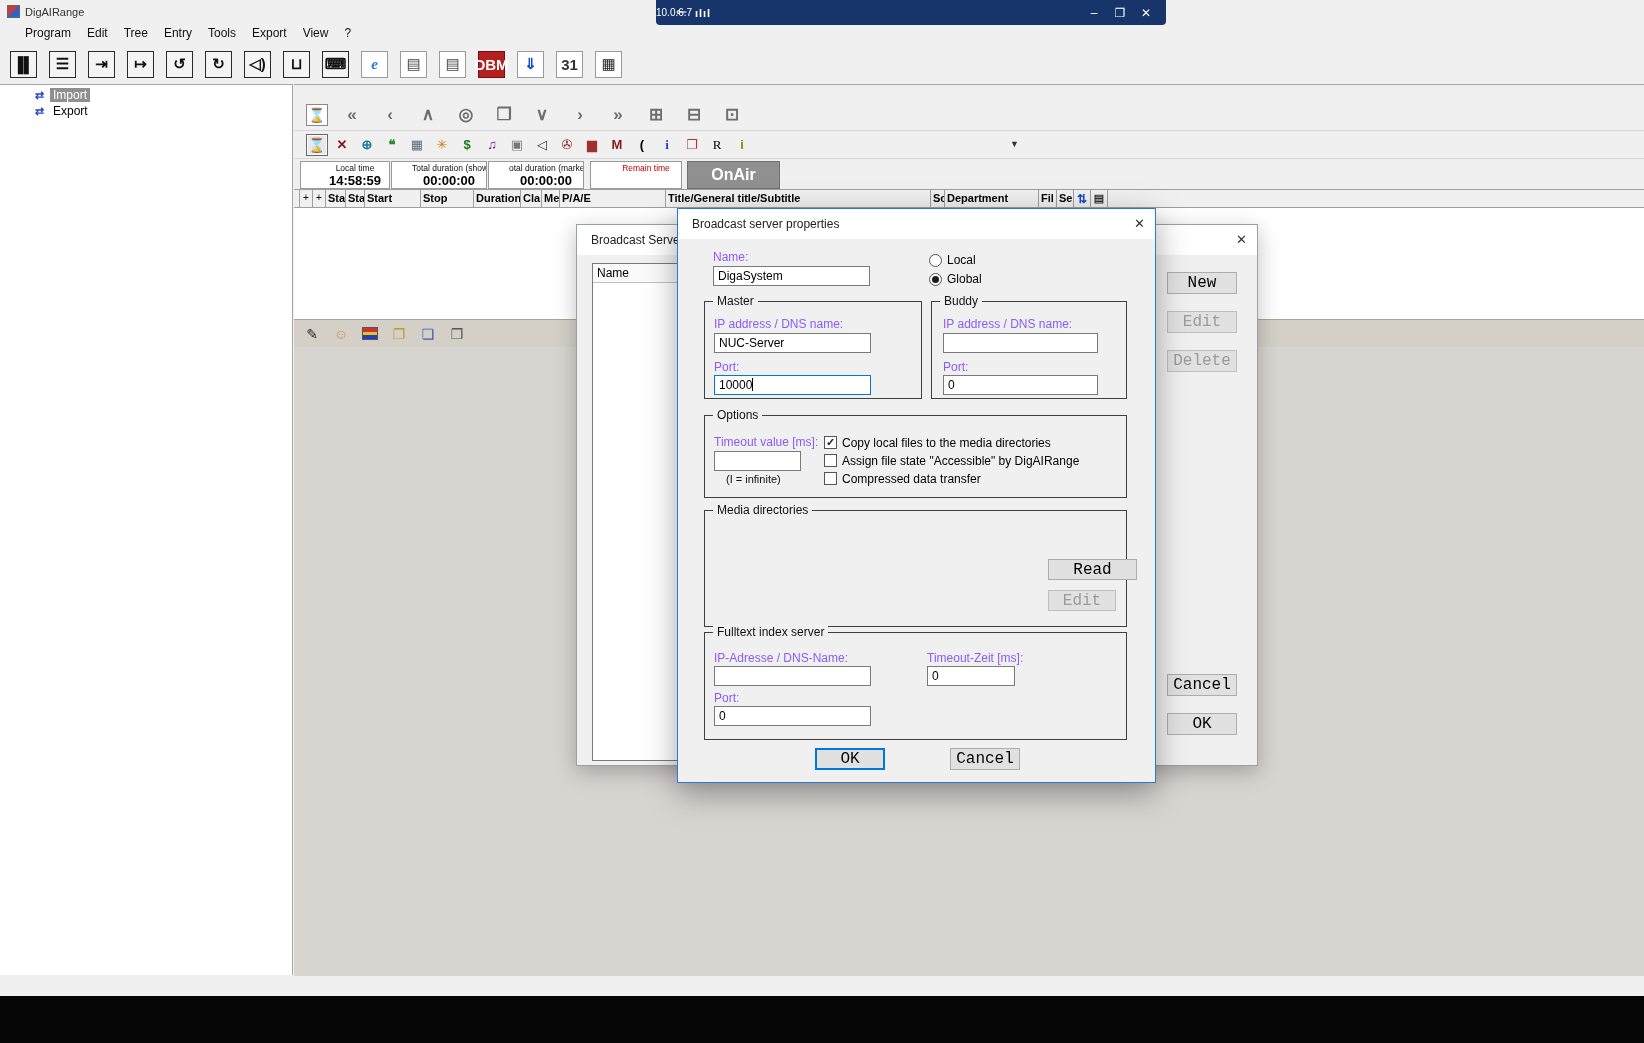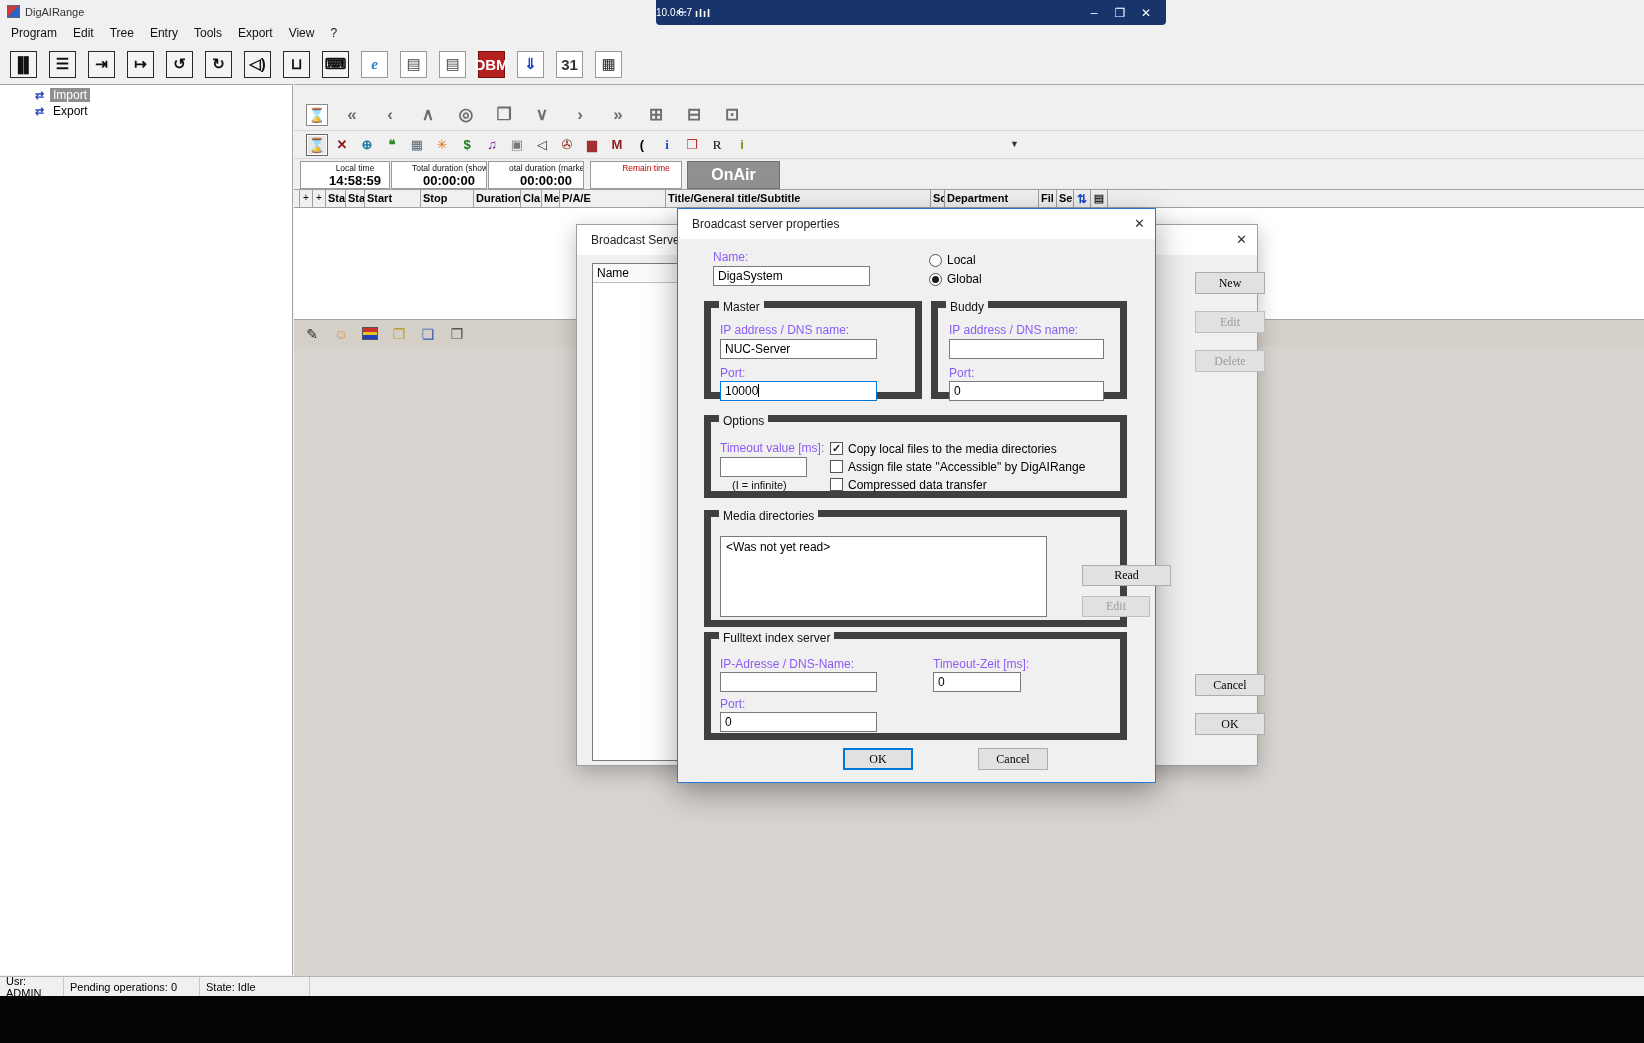--- a/index.html
+++ b/index.html
@@ -6,21 +6,21 @@
   html,body { width:1644px; height:1043px; }
   body { font-family:"Liberation Sans", sans-serif; background:#050505; position:relative; overflow:hidden; color:#000; }
 
   .app { position:absolute; left:0; top:0; width:1644px; height:996px; background:#f0f0f0; }
 
   
   .app-titlebar { position:absolute; left:0; top:0; width:100%; height:23px; display:flex; align-items:center; padding-left:7px; }
   .app-icon { width:13px; height:13px; background:linear-gradient(135deg,#c83c3c 0 50%,#2a64c8 50% 100%); border:1px solid #666; margin-right:5px; }
   .app-title { font-size:11px; color:#333; }
 
-  .menubar { position:absolute; left:0; top:23px; width:100%; height:20px; display:flex; align-items:center; padding-left:3px; }
+  .menubar { position:absolute; left:0; top:23px; width:100%; height:20px; display:flex; align-items:center; padding-left:17px; }
   .menu-item { font-size:12px; padding:2px 8px; color:#111; cursor:default; }
 
   .toolbar-main { position:absolute; left:0; top:45px; width:100%; height:38px; display:flex; align-items:center; gap:12px; padding-left:10px; }
   .tbtn { display:inline-flex; align-items:center; justify-content:center; cursor:default; }
   .toolbar-main .tbtn { width:27px; height:27px; font-size:15px; }
   .i-mono { border:1px solid #2a2a2a; background:#f4f4f4; color:#111; font-weight:bold; }
   .i-col  { border:1px solid #9a9a9a; background:#fff; }
   .i-ie   { color:#2a7ad4; font-family:"Liberation Serif",serif; font-style:italic; font-weight:bold; font-size:18px; }
   .i-doc  { color:#444; }
   .i-dbm  { background:#b42020; border:1px solid #701010; color:#fff; font-size:8px; font-weight:bold; letter-spacing:0; }
@@ -108,35 +108,35 @@
 
   .dlg-props { left:677px; top:208px; width:479px; height:575px; border:1px solid #2b79d7; box-shadow:0 10px 30px rgba(0,0,0,0.35); z-index:60; }
 
   .lbl { position:absolute; font-size:12px; color:#8b5cf6; white-space:nowrap; }
   .note { position:absolute; font-size:11px; color:#111; white-space:nowrap; }
 
   .tb { position:absolute; height:20px; background:#fff; border:1px solid #7a7a7a; font-size:12px; padding:2px 4px; white-space:nowrap; overflow:hidden; }
   .tb.focus { border:1px solid #0078d7; }
   .caret { display:inline-block; width:1px; height:13px; background:#000; vertical-align:-2px; }
 
-  .grp { position:absolute; border:7px solid #404040;padding-left:28px; }
+  .grp { position:absolute; border:1px solid #404040;padding-left:28px; }
   .grp-title { position:absolute; top:-8px; left:8px; background:#f0f0f0; padding:0 4px; font-size:12px; color:#111; }
 
   .radio { position:absolute; display:flex; align-items:center; gap:5px; }
   .rb { width:13px; height:13px; border:1px solid #555; border-radius:50%; background:#fff; display:inline-flex; align-items:center; justify-content:center; }
   .rb.on::after { content:""; width:7px; height:7px; border-radius:50%; background:#1a1a1a; }
   .rlbl { font-size:12px; }
 
   .cb { position:absolute; display:flex; align-items:flex-start; gap:5px; }
   .cbbox { width:13px; height:13px; border:1px solid #555; background:#fff; font-size:11px; font-weight:bold; line-height:11px; text-align:center; color:#222; flex:none; }
   .cblbl { font-size:12px; white-space:nowrap; }
 
   .media-box { position:absolute; background:#fff; border:1px solid #7a7a7a; font-size:12px; padding:3px 5px; }
 
-  .w-btn { position:absolute; background:#e1e1e1; border:1px solid #adadad; font-size:12px; display:flex; align-items:center; justify-content:center; font-family:Liberation Serif, serif; cursor:default;margin-left:28px; }
+  .w-btn { position:absolute; background:#e1e1e1; border:1px solid #adadad; font-size:16px; display:flex; align-items:center; justify-content:center; font-family:Liberation Mono, monospace; cursor:default; }
   .w-btn.default { border:2px solid #0078d7; }
   .w-btn.disabled { color:#9b9b9b; border-color:#bfbfbf; }
 </style>
 </head>
 <body>
 
 <div class="app">
 
   <div class="app-titlebar">
     <span class="app-icon"></span>
@@ -274,25 +274,20 @@
           <span class="flag"></span>
         </span>
       <span class="tbtn c-copy">❐</span>
       <span class="tbtn c-paste">❏</span>
       <span class="tbtn c-exportimg">❒</span>
     </div>
 
     <div class="gray-pane"></div>
   </div>
 
-  <div class="statusbar">
-    <span class="sb-cell sb-user">Usr: ADMIN</span>
-    <span class="sb-cell sb-pending">Pending operations: 0</span>
-    <span class="sb-cell sb-state">State: Idle</span>
-  </div>
 </div>
 
 <div class="dialog dlg-server">
   <div class="dlg-title">
     <span>Broadcast Server</span>
     <span class="dlg-close">✕</span>
   </div>
   <div class="dlg-body">
     <div class="srv-list">
       <div class="srv-list-header">Name</div>
@@ -354,21 +349,20 @@
         <span class="cblbl">Assign file state "Accessible" by DigAIRange</span>
       </div>
       <div class="cb" style="left:119px;top:56px">
         <span class="cbbox"></span>
         <span class="cblbl">Compressed data transfer</span>
       </div>
     </div>
 
     <div class="grp" style="left:26px;top:271px;width:423px;height:117px">
       <span class="grp-title">Media directories</span>
-      <div class="media-box" style="left:9px;top:19px;width:327px;height:81px">&lt;Was not yet read&gt;</div>
       <div class="w-btn" style="left:343px;top:48px;width:89px;height:21px">Read</div>
       <div class="w-btn disabled" style="left:343px;top:79px;width:68px;height:21px">Edit</div>
     </div>
 
     <div class="grp" style="left:26px;top:393px;width:423px;height:108px">
       <span class="grp-title">Fulltext index server</span>
       <span class="lbl" style="left:9px;top:18px">IP-Adresse / DNS-Name:</span>
       <div class="tb" style="left:9px;top:33px;width:157px"></div>
       <span class="lbl" style="left:222px;top:18px">Timeout-Zeit [ms]:</span>
       <div class="tb" style="left:222px;top:33px;width:88px">0</div>

